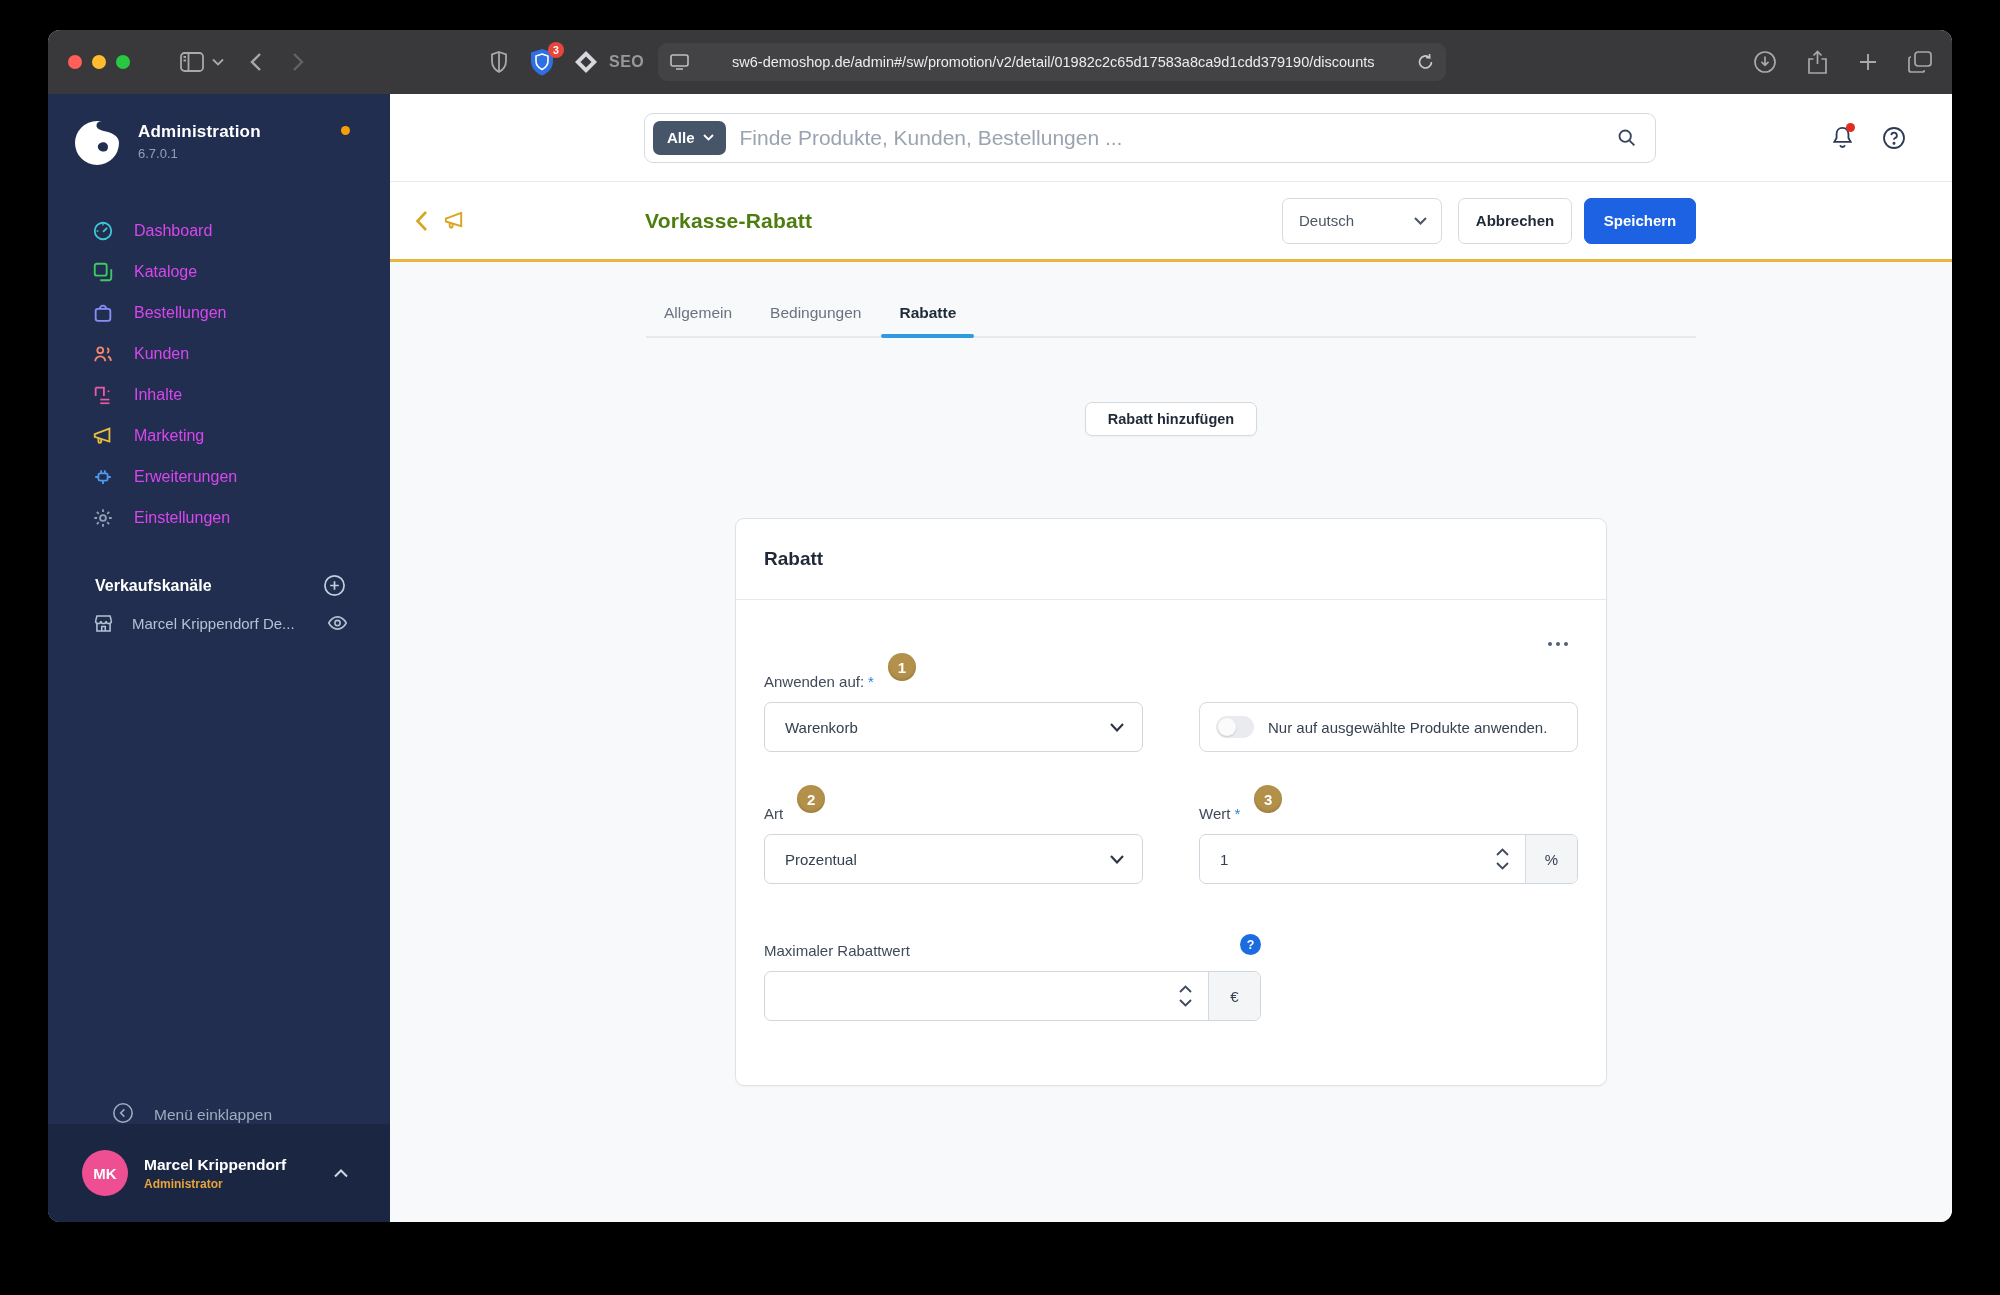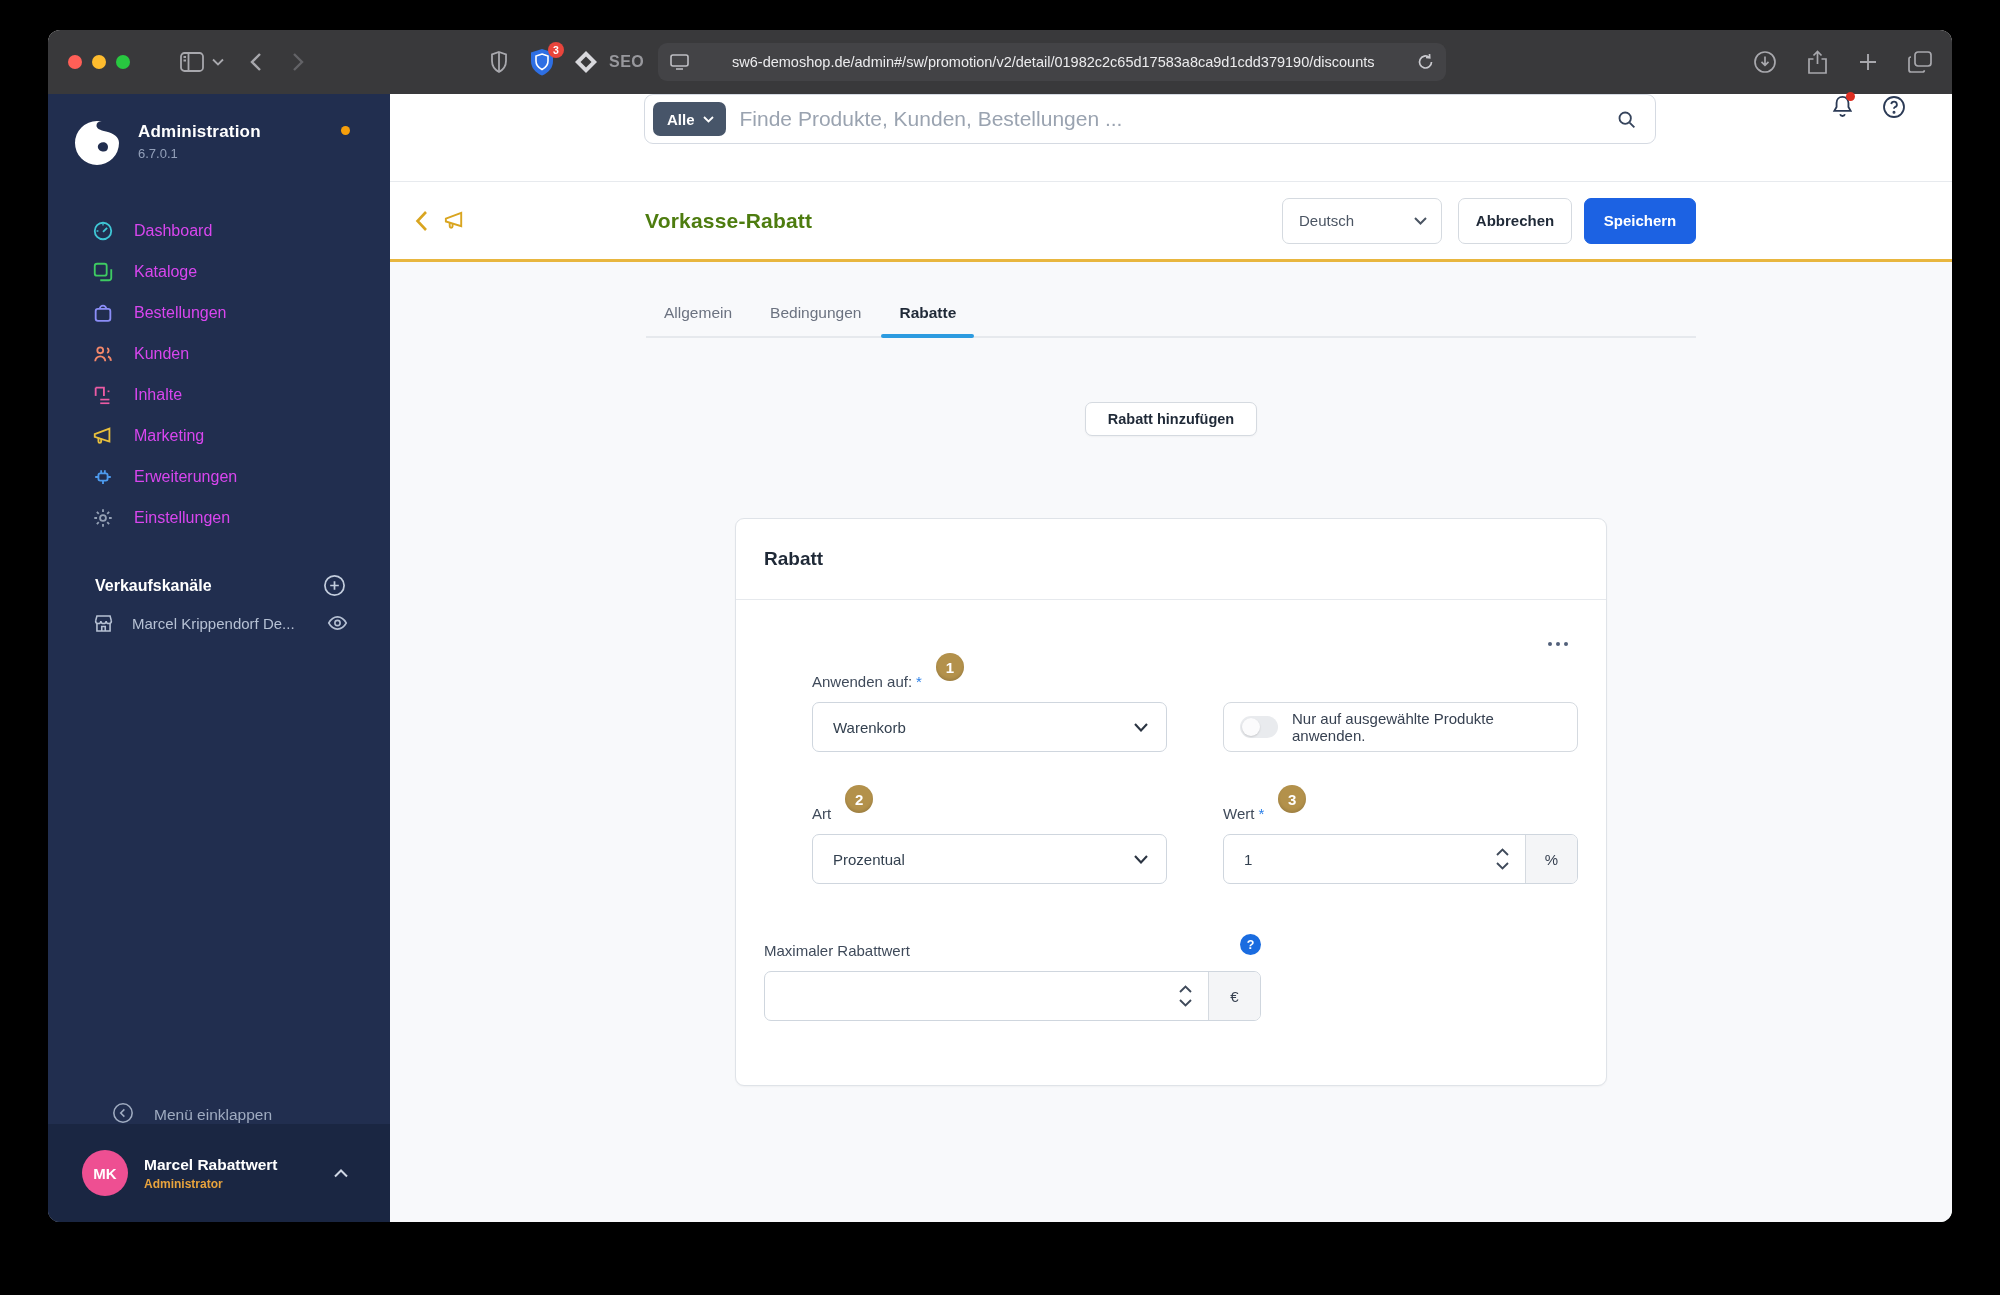--- a/index.html
+++ b/index.html
@@ -52,21 +52,21 @@
   .sb-footer { height:98px; background:#1a2642; display:flex; align-items:center; padding:0 42px 0 34px; }
   .avatar { width:46px; height:46px; border-radius:50%; background:#ee4f92; color:#fff; font-weight:bold; font-size:15px;
             display:flex; align-items:center; justify-content:center; flex:none; }
   .user-meta { margin-left:16px; flex:1; }
   .user-name { color:#fff; font-weight:bold; font-size:15.5px; }
   .user-role { color:#e8a33d; font-size:12px; margin-top:3px; font-weight:bold; }
 
   
   .content { flex:1; display:flex; flex-direction:column; background:#f8f9fb; min-width:0; }
 
-  .search-header { height:88px; background:#fff; border-bottom:1px solid #e7eaee; display:flex; align-items:flex-start; flex:none; }
+  .search-header { height:88px; background:#fff; border-bottom:1px solid #e7eaee; display:flex; align-items:center; flex:none; }
   .search-box { margin-left:254px; width:1012px; height:50px; border:1px solid #d5dae2; border-radius:9px; background:#fff;
                 display:flex; align-items:center; padding:0 18px 0 8px; }
   .scope-pill { height:34px; background:#475569; border-radius:7px; color:#fff; display:flex; align-items:center;
                 padding:0 12px 0 14px; gap:8px; font-size:15px; font-weight:bold; cursor:pointer; }
   .search-input { flex:1; border:none; outline:none; font-size:21px; margin-left:14px; color:#333; background:transparent;
                   font-family:"Liberation Sans", sans-serif; }
   .search-input::placeholder { color:#9aa3b0; }
   .hdr-icons { margin-left:auto; display:flex; align-items:center; gap:28px; margin-right:46px; }
   .bell-wrap { position:relative; display:inline-flex; }
   .bell-dot { position:absolute; top:-2px; right:-1px; width:9px; height:9px; border-radius:50%; background:#de2e21; }
@@ -99,21 +99,21 @@
              box-shadow:0 1px 2px rgba(0,0,0,.04); font-family:"Liberation Sans", sans-serif; }
 
   .card { width:872px; margin:82px auto 0; background:#fff; border:1px solid #dfe3e8; border-radius:9px;
           box-shadow:0 1px 2px rgba(0,0,0,.04); }
   .card-header { height:81px; display:flex; align-items:center; padding-left:28px; border-bottom:1px solid #e6e9ed; }
   .card-title { font-size:19px; font-weight:bold; color:#1f2937; }
   .card-body { position:relative; padding:62px 28px 64px; }
   .kebab { position:absolute; top:36px; right:32px; display:flex; gap:4px; cursor:pointer; padding:6px; }
   .kebab i { width:4px; height:4px; border-radius:50%; background:#52607a; }
 
-  .form-row { display:grid; grid-template-columns:1fr 1fr; column-gap:56px;margin-left:48px; }
+  .form-row { display:grid; grid-template-columns:1fr 1fr; column-gap:56px; }
   .form-row + .form-row { margin-top:42px; }
   .label-row { display:flex; align-items:flex-end; height:28px; margin-bottom:12px; position:relative; }
   .field-label { font-size:15px; color:#3f4a5a; }
   .req { color:#2a7fe8; margin-left:4px; font-size:15px; }
   .step-badge { width:28px; height:28px; border-radius:50%; background:#b3914b; color:#fff; font-weight:bold; font-size:15px;
                 display:inline-flex; align-items:center; justify-content:center; margin-left:14px; transform:translateY(-9px);
                 box-shadow:inset 0 -2px 3px rgba(0,0,0,.12); }
   .select { height:50px; border:1px solid #cfd6de; border-radius:7px; background:#fff; display:flex; align-items:center;
             padding:0 18px 0 20px; font-size:15px; color:#33404f; cursor:pointer; }
   .select span { flex:1; }
@@ -369,21 +369,21 @@
               <circle cx="12" cy="12" r="10"></circle>
               <path d="M13.5 8 L9.5 12 L13.5 16"></path>
             </svg>
         </span>
         <span>Menü einklappen</span>
       </div>
 
       <div class="sb-footer">
         <span class="avatar">MK</span>
         <span class="user-meta">
-          <div class="user-name">Marcel Rabattwert</div>
+          <div class="user-name">Marcel Krippendorf</div>
           <div class="user-role">Administrator</div>
         </span>
         <span class="tb-ic" style="color:#cfd7e4">
           <svg width="14" height="9" viewBox="0 0 14 9" fill="none" stroke="currentColor" stroke-width="2">
               <path d="M1 7.5 L7 1.5 L13 7.5"></path>
             </svg>
         </span>
       </div>
     </div>
 

